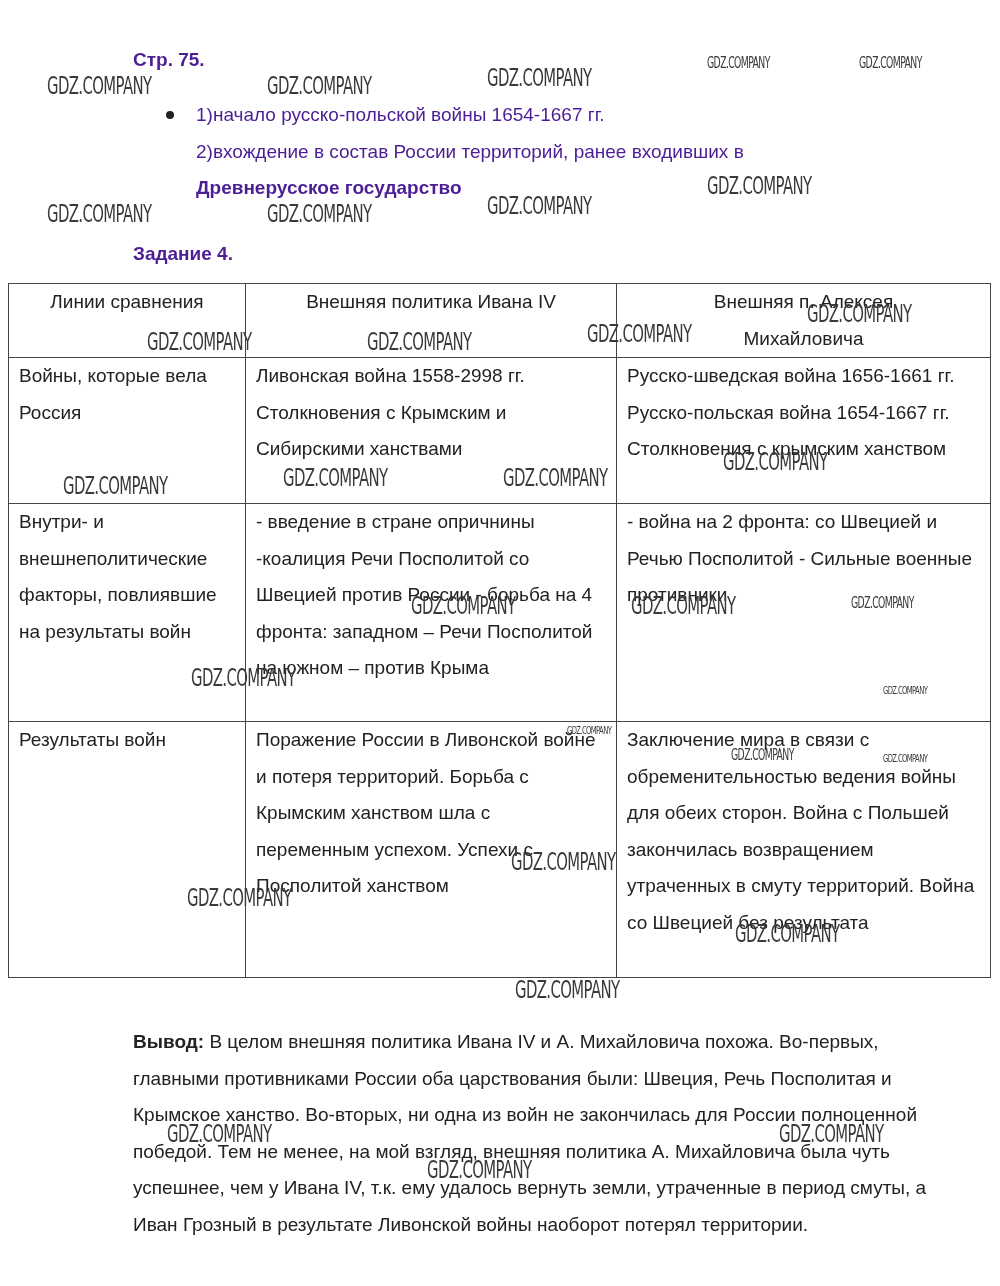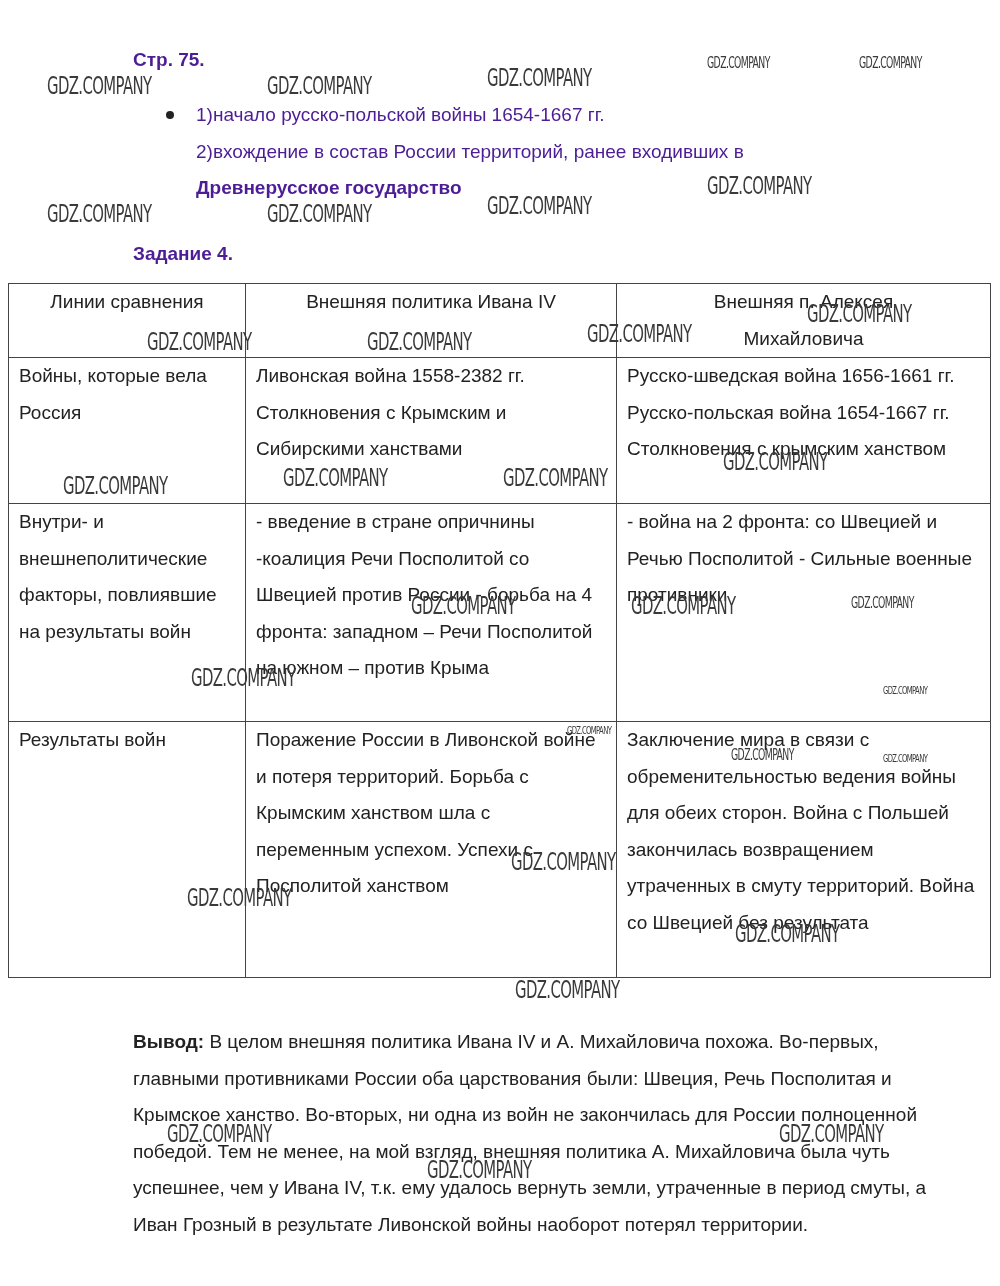--- a/index.html
+++ b/index.html
@@ -38,21 +38,21 @@
       <col style="width:374px">
     </colgroup>
   <tbody>
       <tr style="height:73px;">
     <th>Линии сравнения</th>
     <th>Внешняя политика Ивана IV</th>
     <th style="padding:0 56px;">Внешняя п. Алексея Михайловича</th>
   </tr>
   <tr style="height:146px;">
     <td>Войны, которые вела Россия</td>
-    <td>Ливонская война 1558-2382 гг. Столкновения с Крымским и Сибирскими ханствами</td>
+    <td>Ливонская война 1558-2998 гг. Столкновения с Крымским и Сибирскими ханствами</td>
     <td>Русско-шведская война 1656-1661 гг. Русско-польская война 1654-1667 гг. Столкновения с крымским ханством</td>
   </tr>
   <tr style="height:218px;">
     <td>Внутри- и внешнеполитические факторы, повлиявшие на результаты войн</td>
     <td>- введение в стране опричнины -коалиция Речи Посполитой со Швецией против России - борьба на 4 фронта: западном – Речи Посполитой на южном – против Крыма</td>
     <td>- война на 2 фронта: со Швецией и Речью Посполитой - Сильные военные противники</td>
   </tr>
   <tr style="height:256px;">
     <td>Результаты войн</td>
     <td>Поражение России в Ливонской войне и потеря территорий. Борьба с Крымским ханством шла с переменным успехом. Успехи с Посполитой ханством</td>

